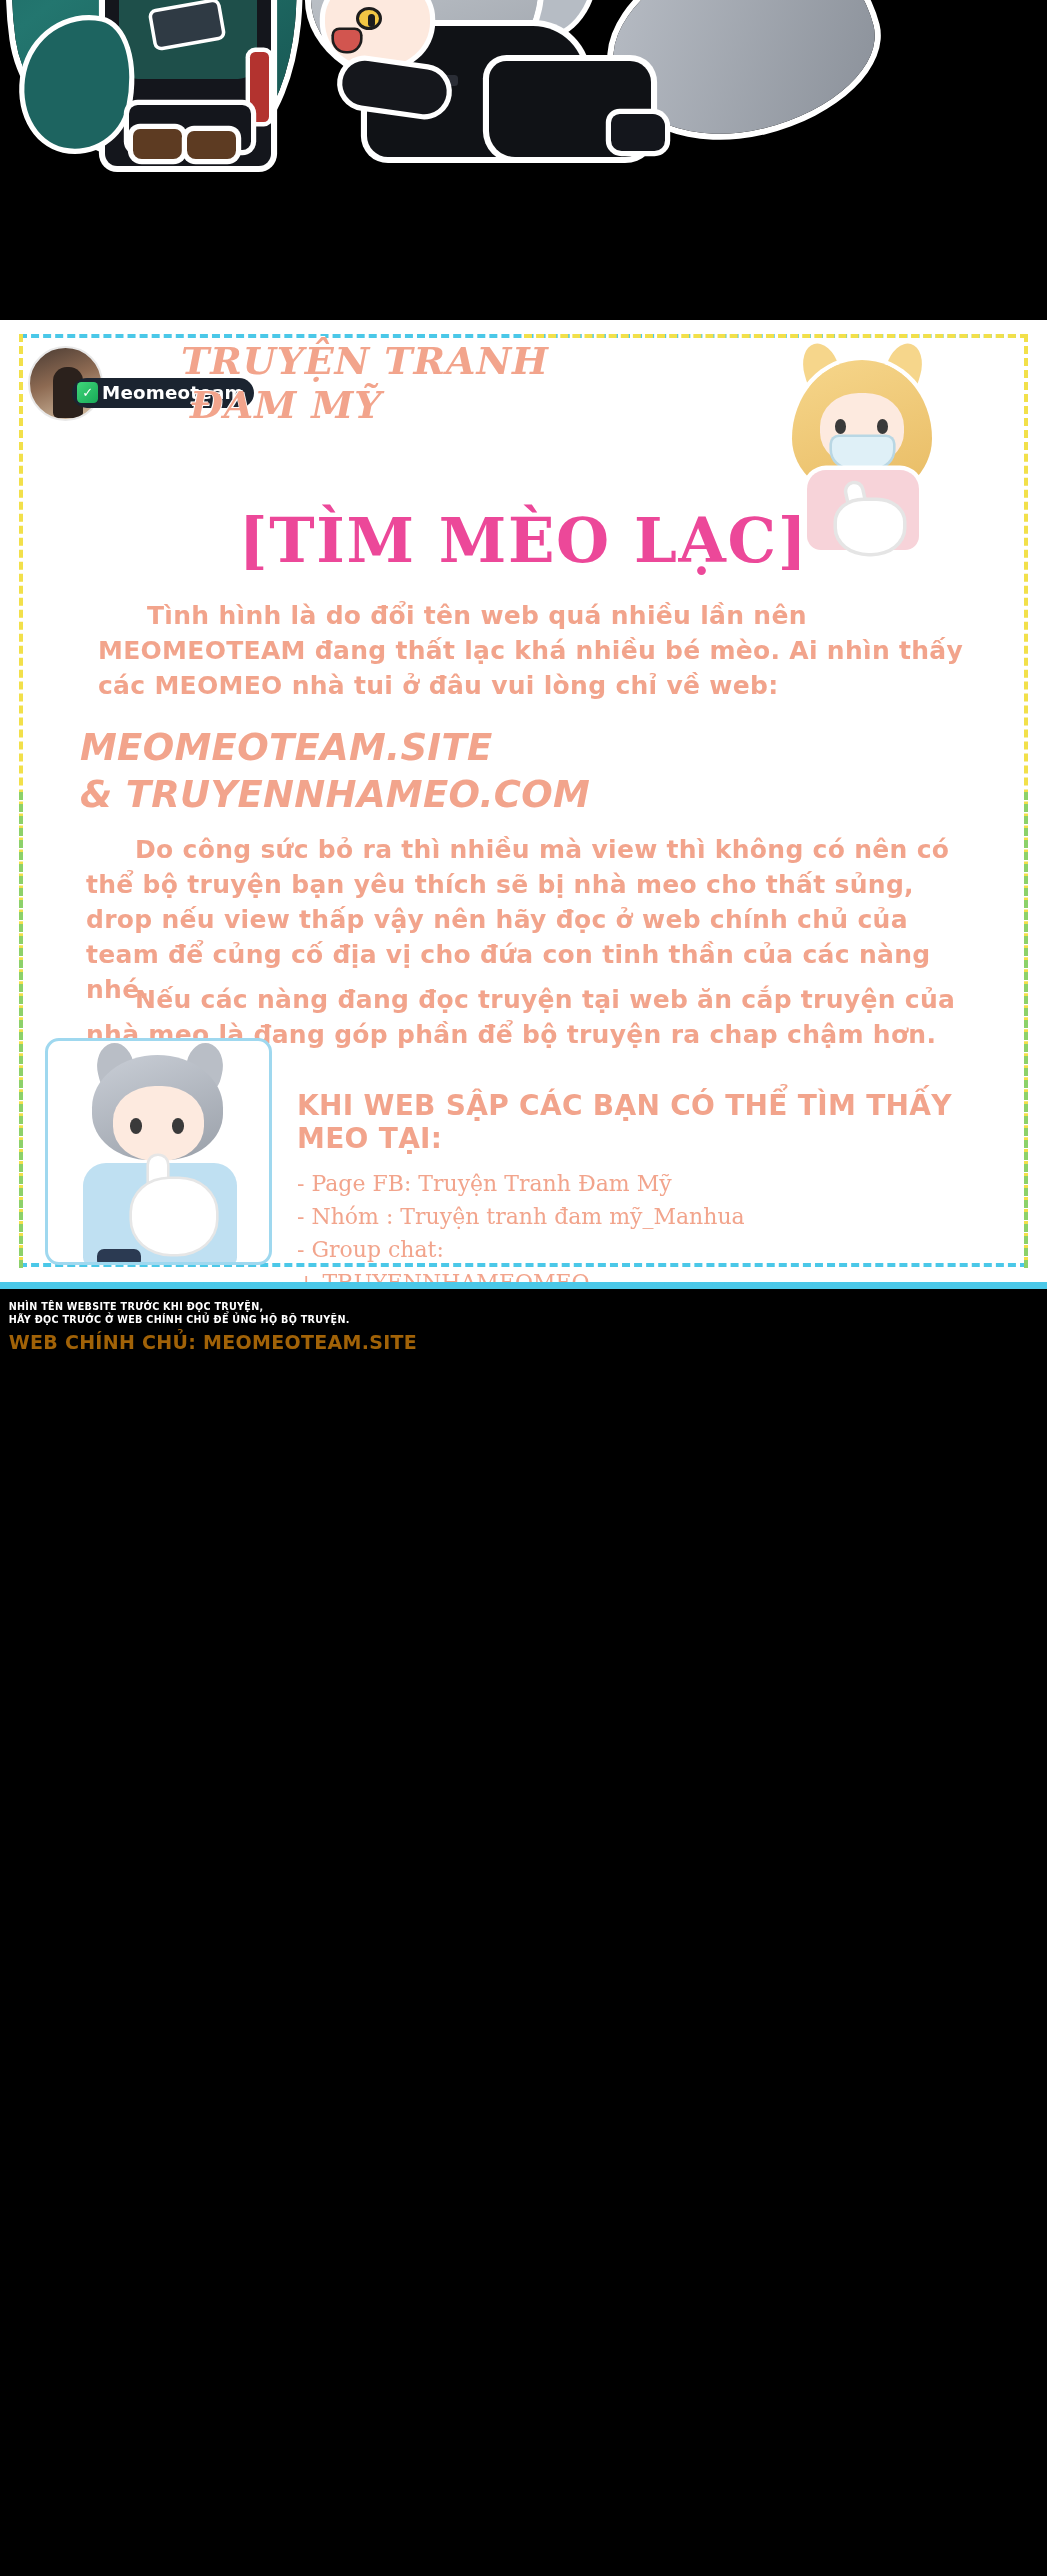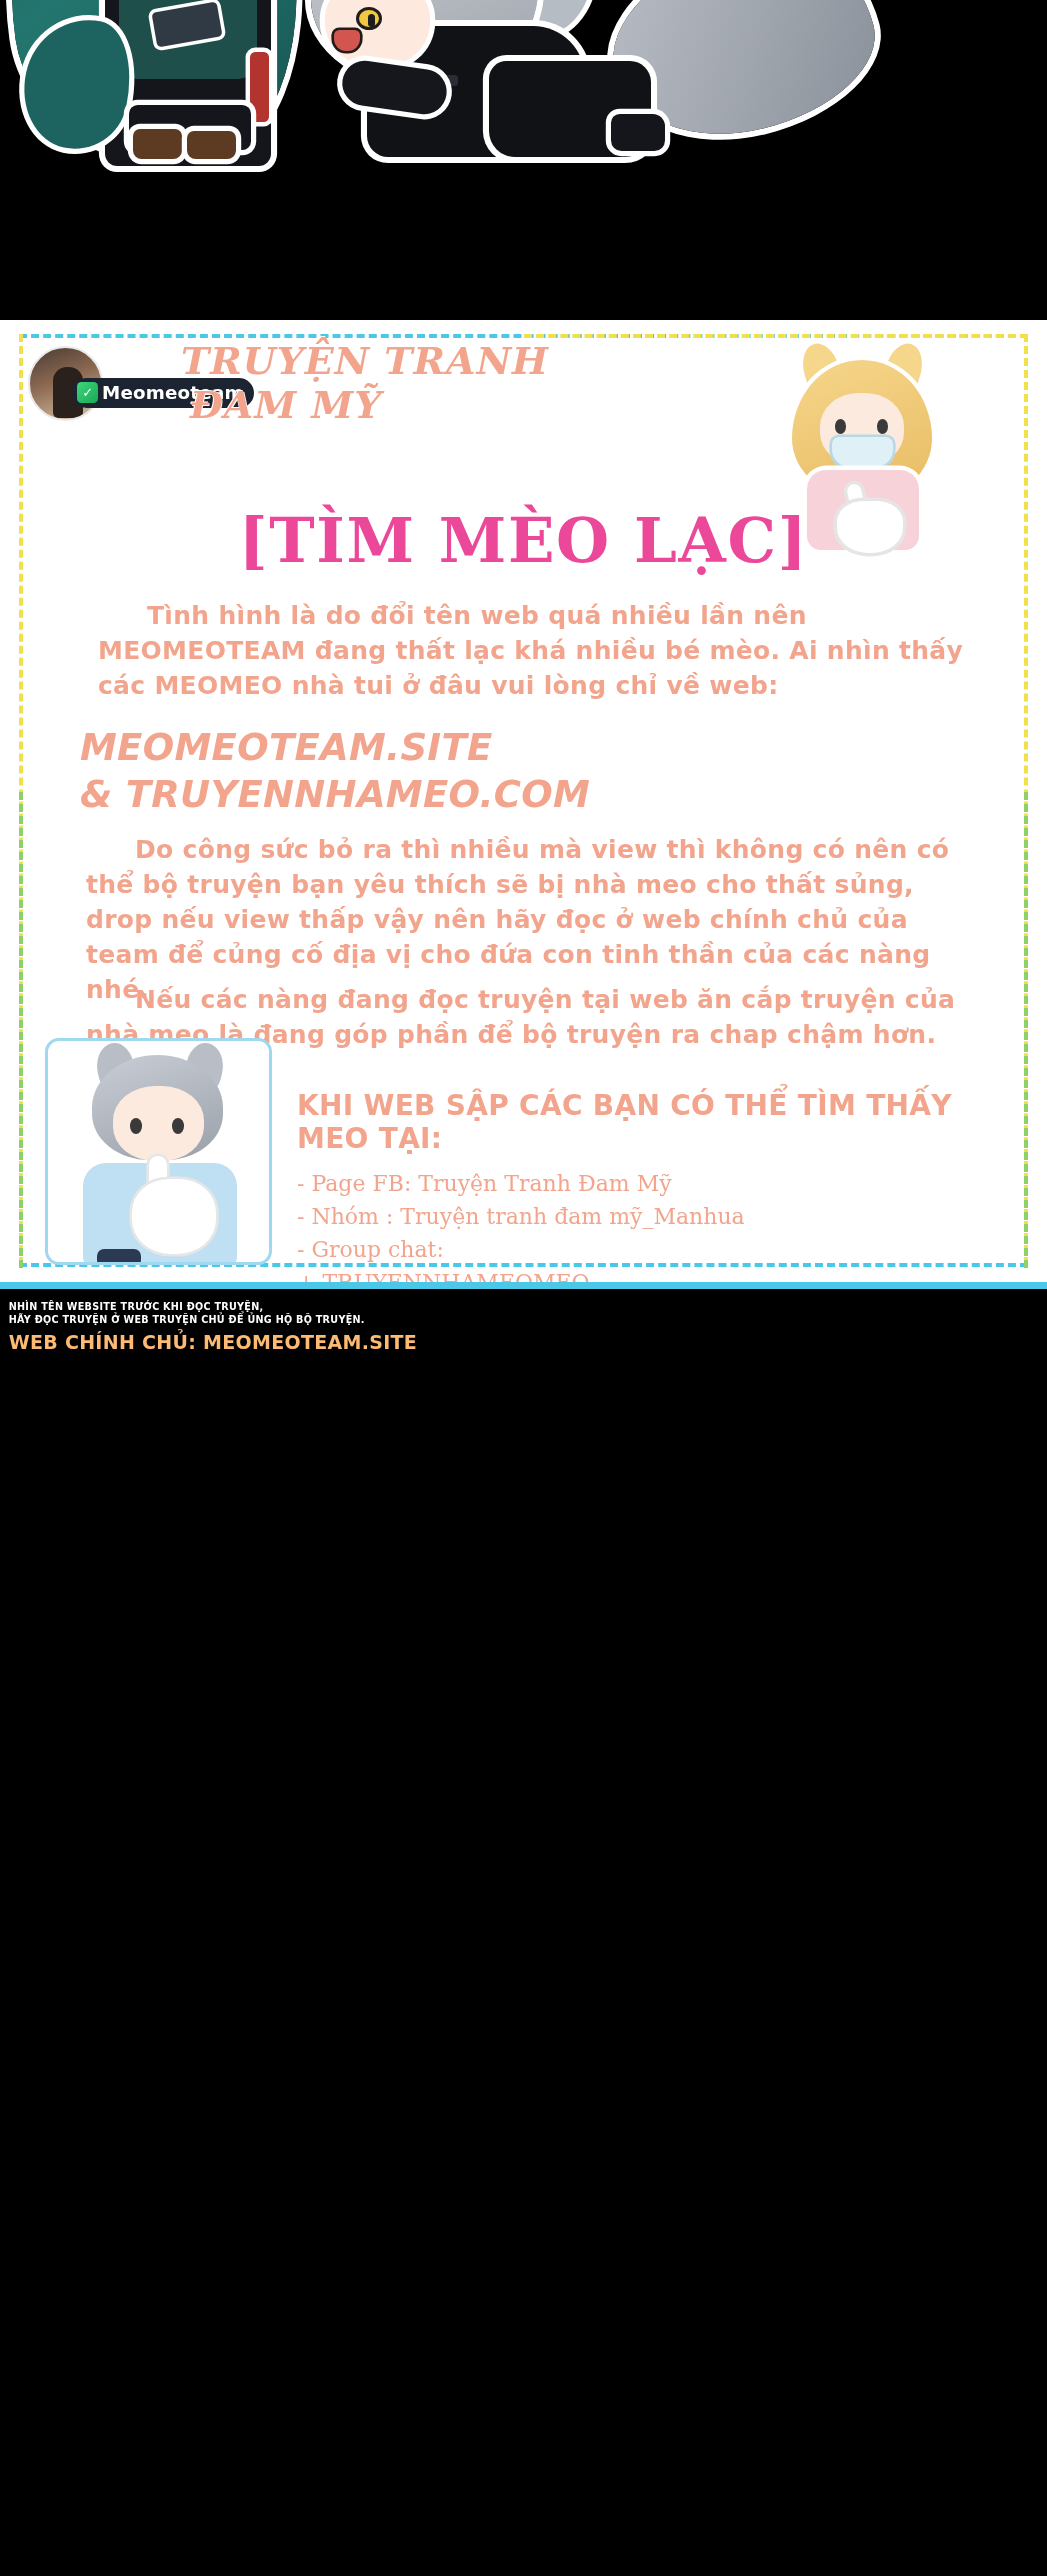--- a/index.html
+++ b/index.html
@@ -476,21 +476,21 @@
     color: #fff;
     font-size: 9.6px;
     line-height: 13px;
     font-weight: bold;
     letter-spacing: 0.3px;
     font-family: "DejaVu Sans", sans-serif;
   }
   .f-big {
     position: absolute;
     left: 8.7px; top: 49px;
-    color: #fdba74;
+    color: #a16207;
     font-size: 19px;
     font-weight: bold;
     letter-spacing: 0.3px;
     font-family: "DejaVu Sans", sans-serif;
   }
 </style>
 </head>
 <body>
 
 <div class="page">
@@ -586,19 +586,19 @@
       <div class="citem">- Group chat:</div>
       <div class="citem">+ TRUYENNHAMEOMEO</div>
 
     </div>
   </div>
 
   <div class="footer">
     <div class="f-line"></div>
     <div class="f-small">
       <div>NHÌN TÊN WEBSITE TRƯỚC KHI ĐỌC TRUYỆN,</div>
-      <div>HÃY ĐỌC TRUYỆN Ở WEB TRUYỆN CHỦ ĐỂ ỦNG HỘ BỘ TRUYỆN.</div>
+      <div>HÃY ĐỌC TRƯỚC Ở WEB CHÍNH CHỦ ĐỂ ỦNG HỘ BỘ TRUYỆN.</div>
     </div>
     <div class="f-big">WEB CHÍNH CHỦ: MEOMEOTEAM.SITE</div>
   </div>
 
 </div>
 
 
 </body></html>

